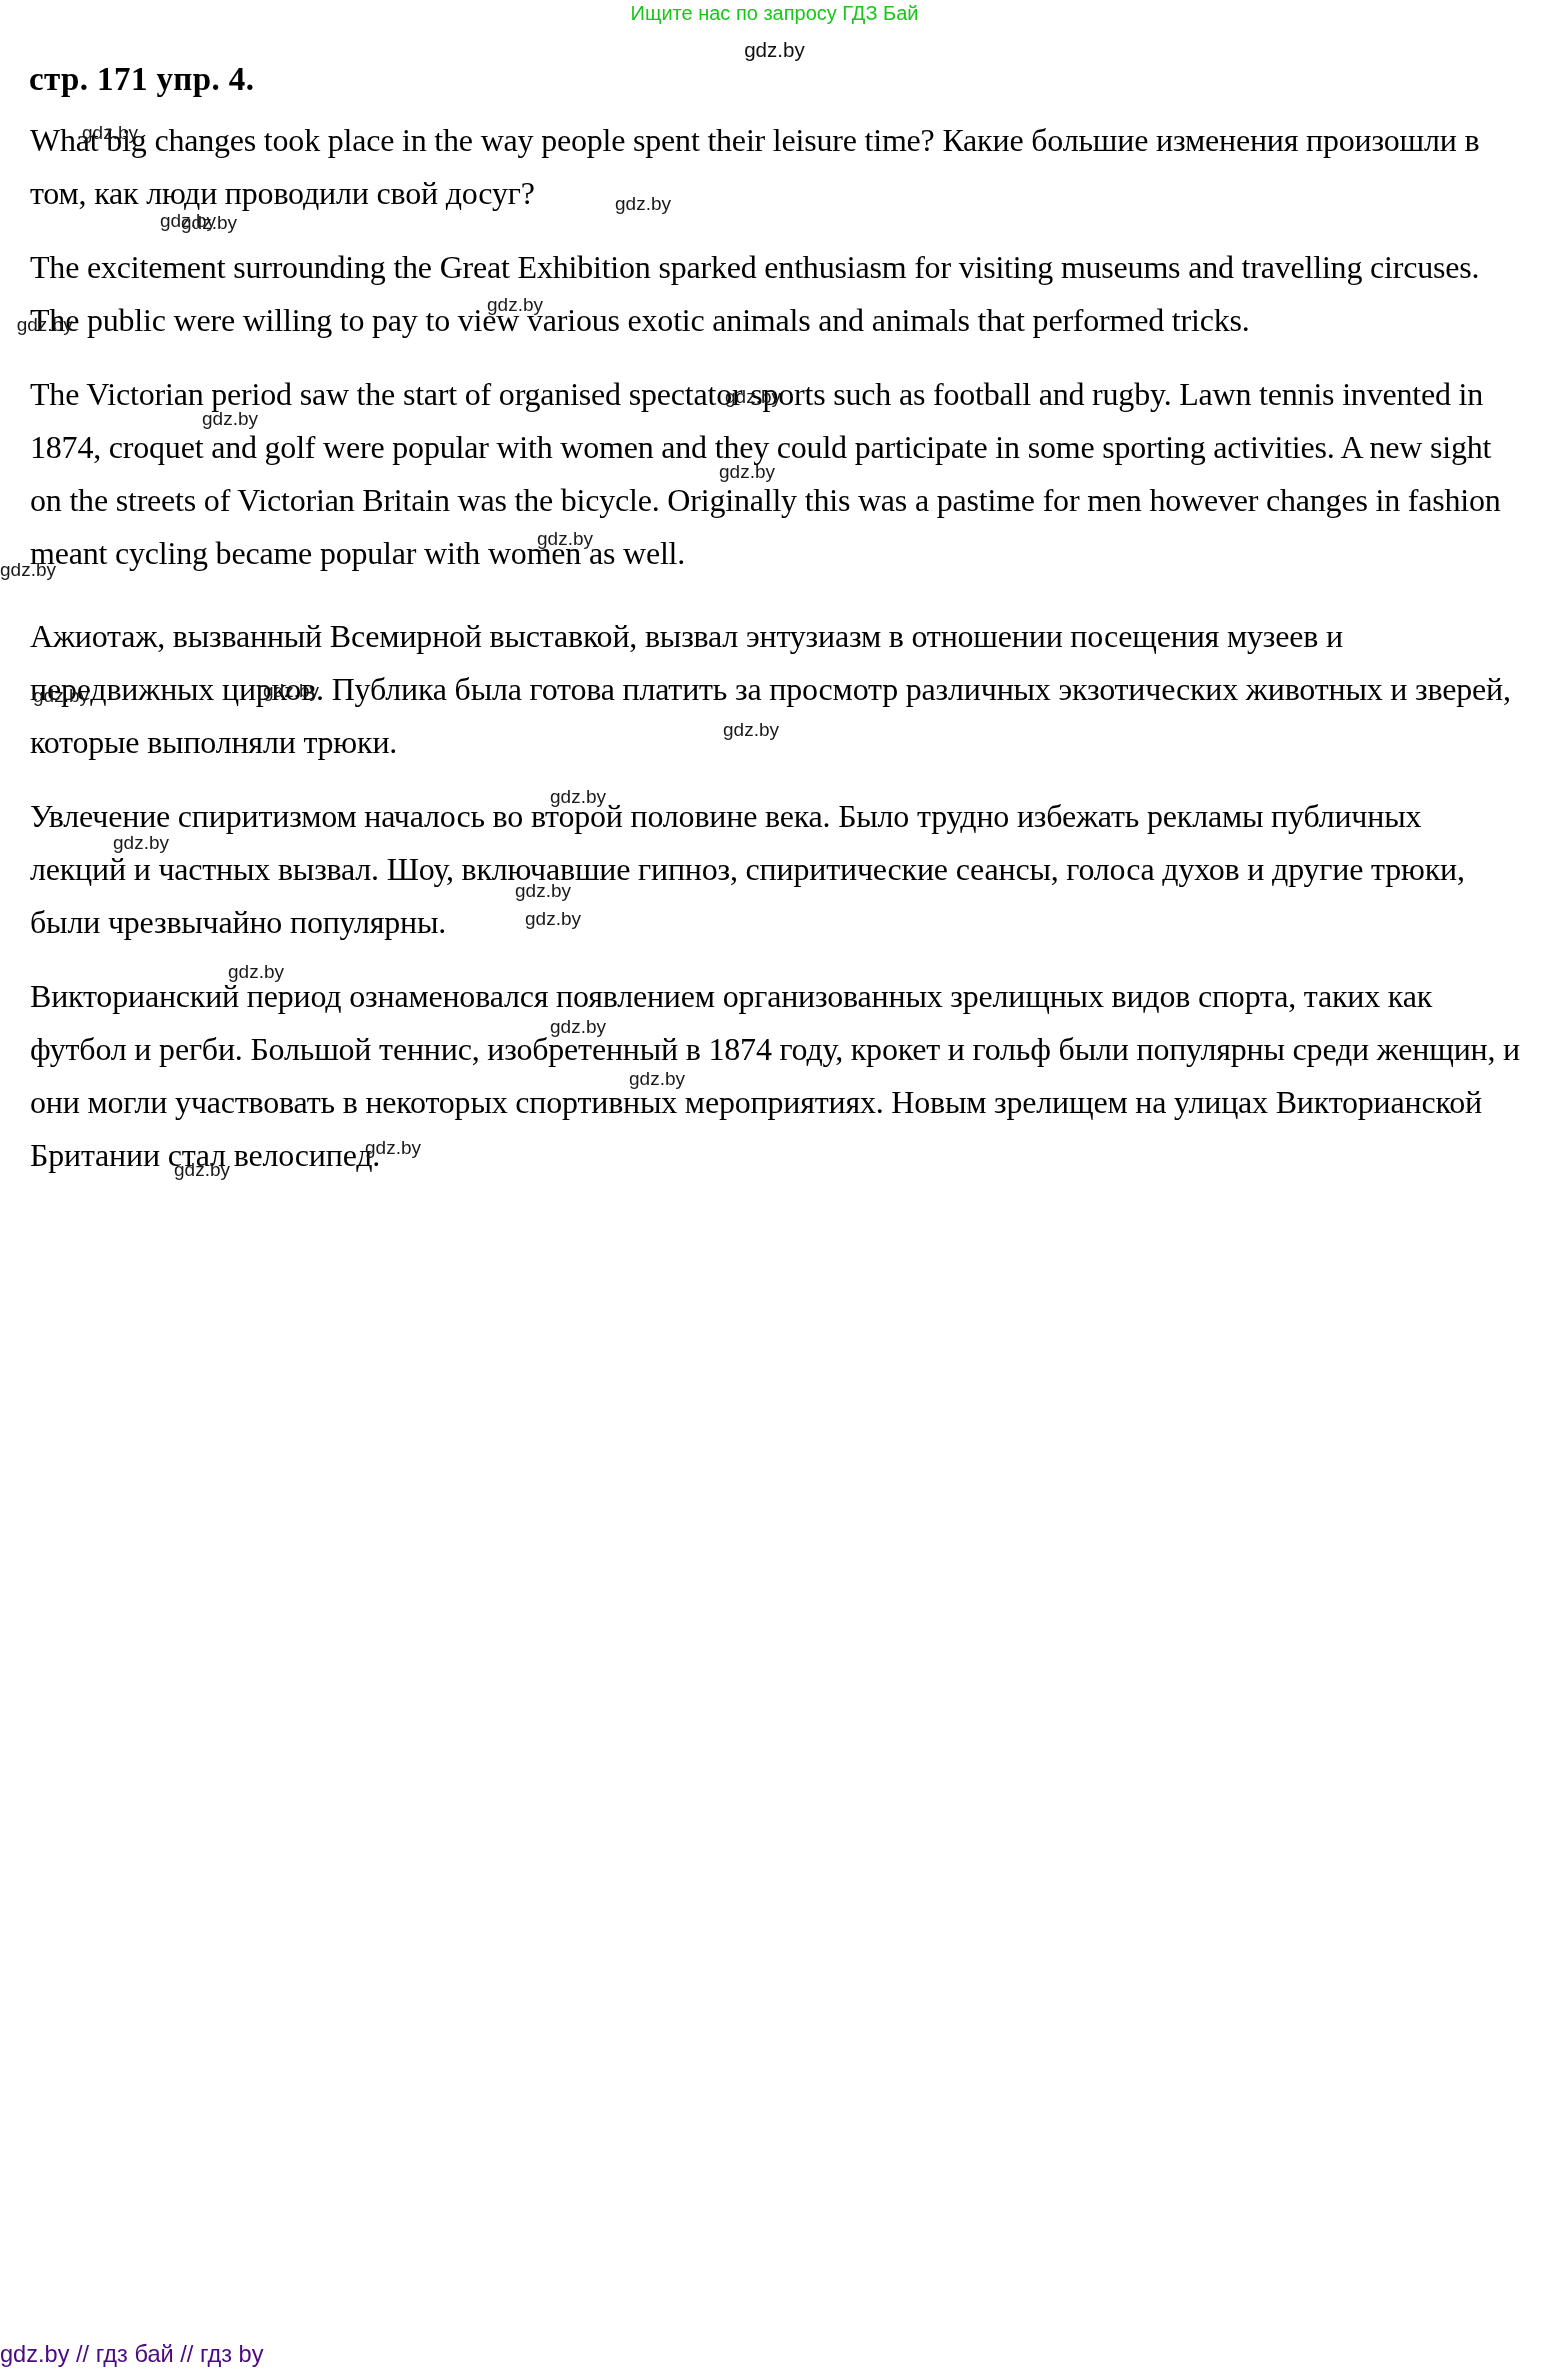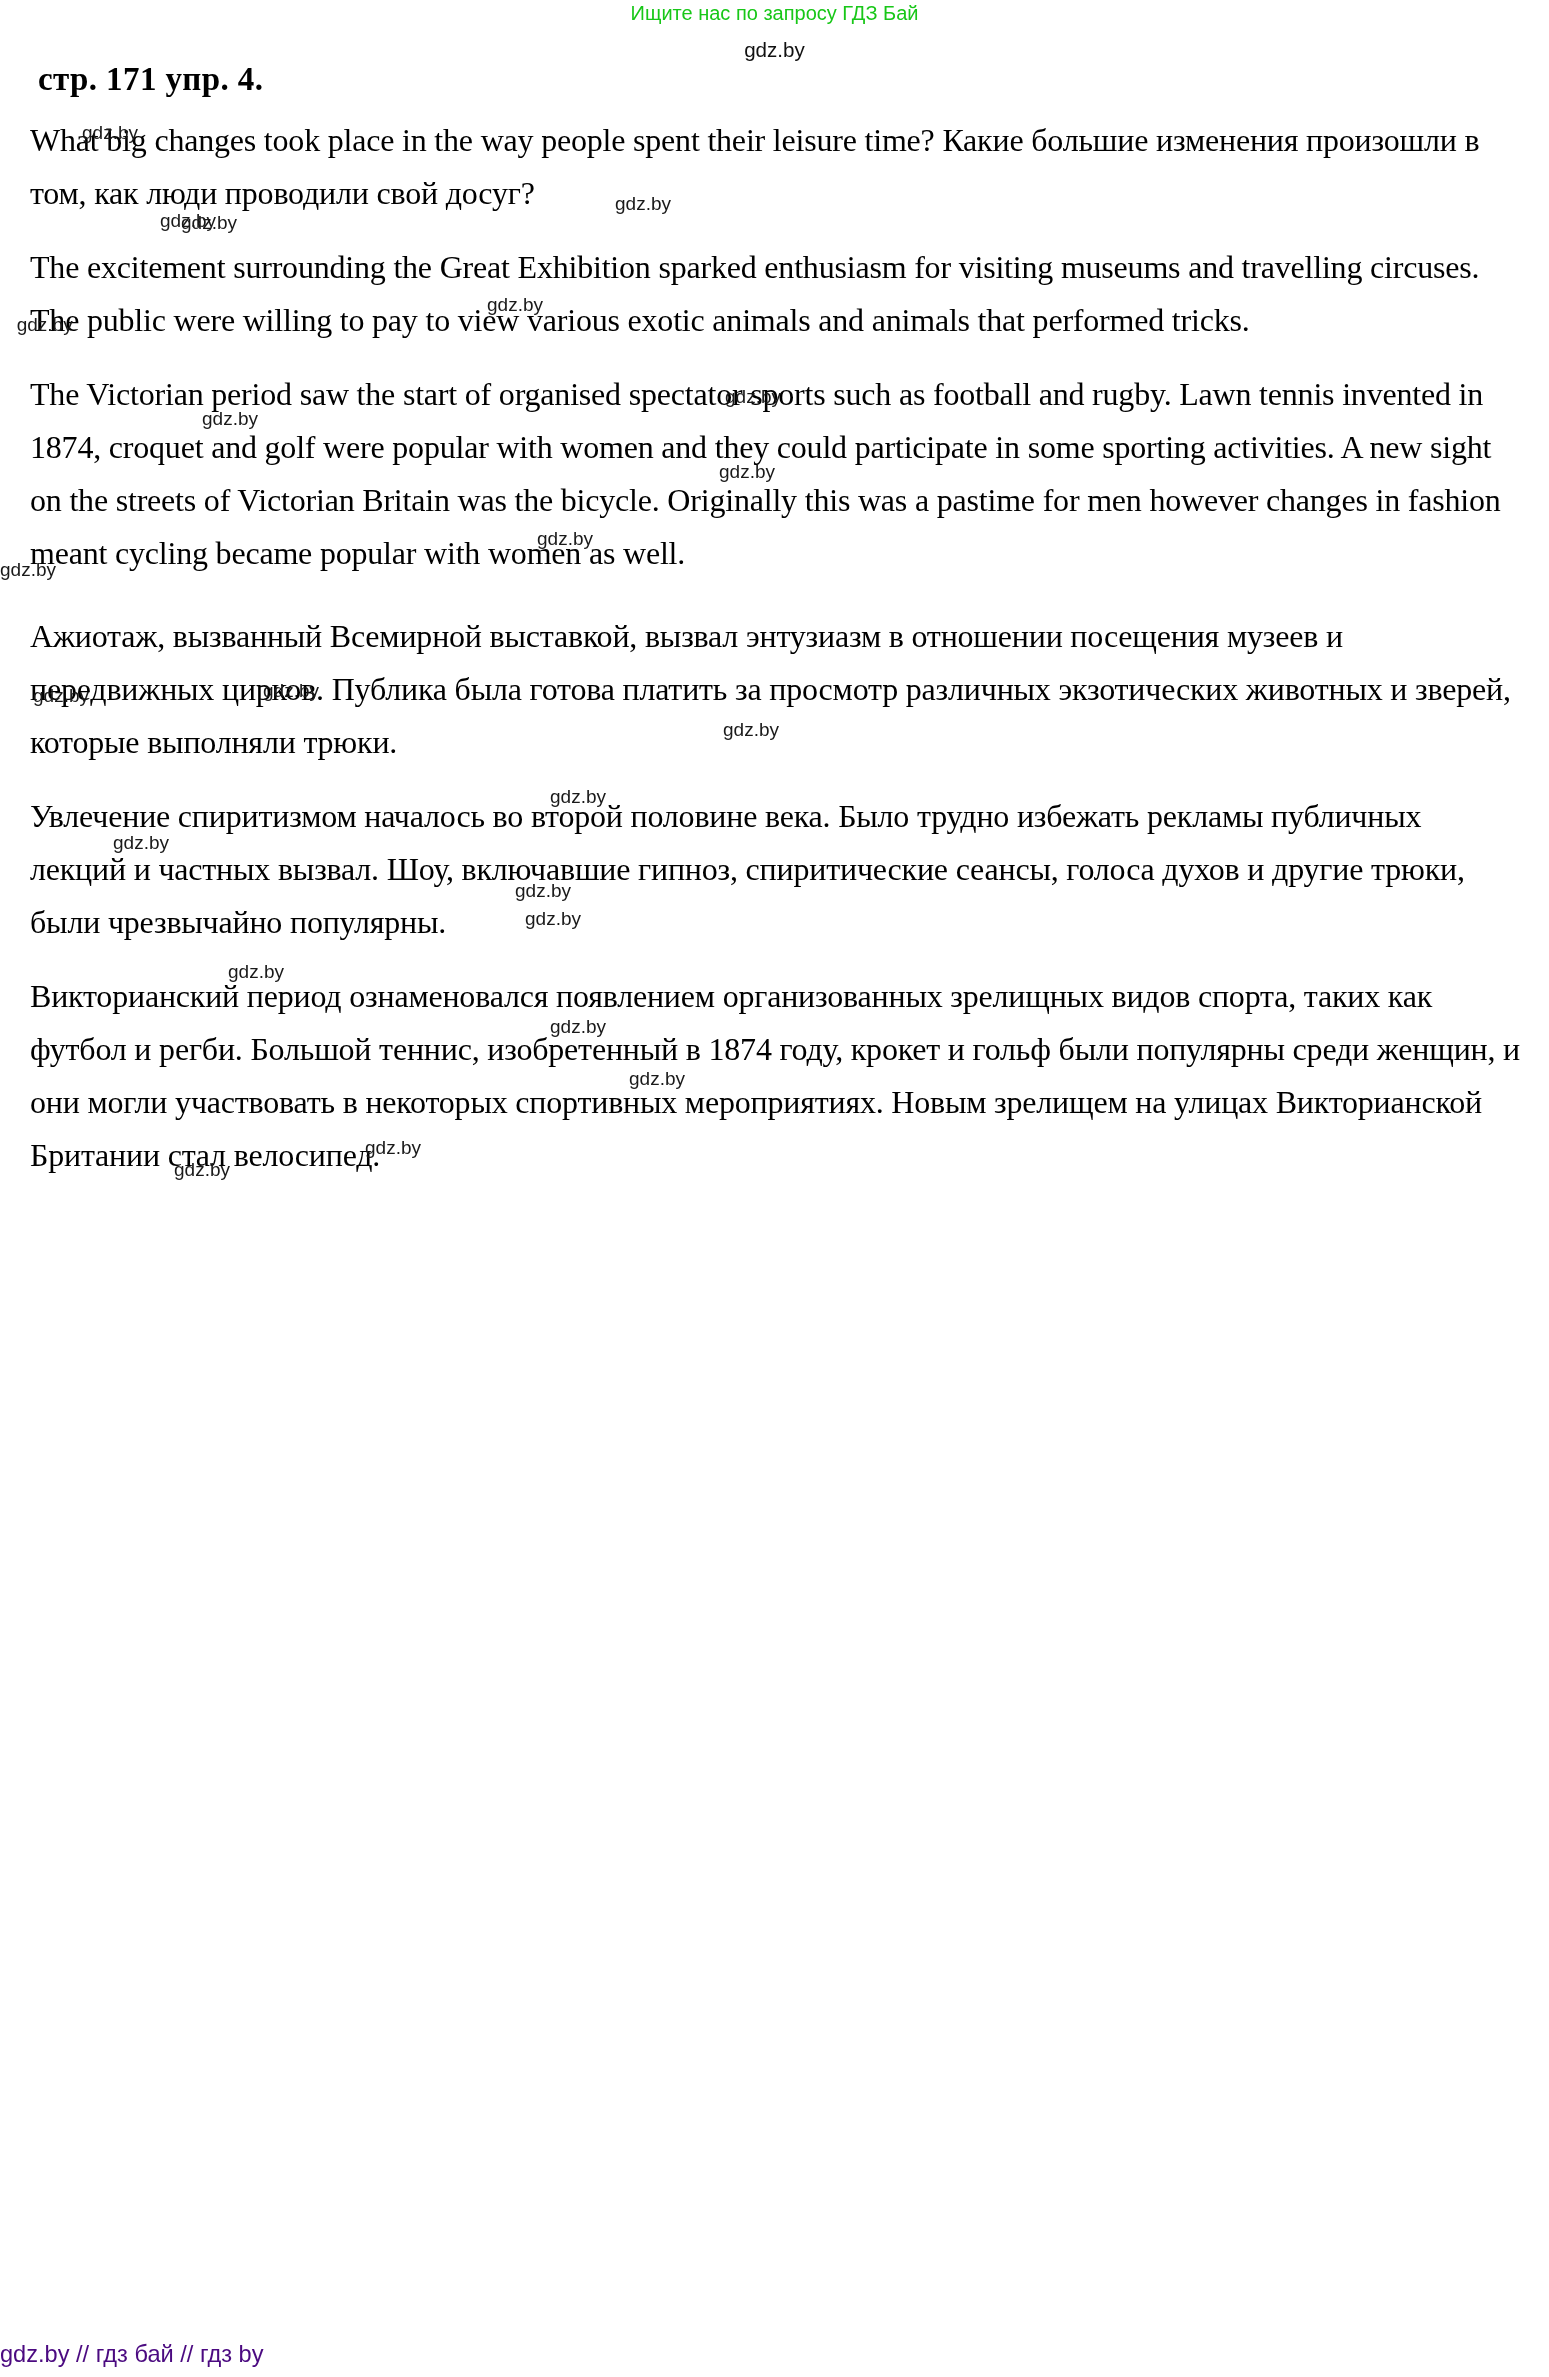--- a/index.html
+++ b/index.html
@@ -43,21 +43,20 @@
   
   #page-heading {
     position: absolute;
     top: 61px;
     left: 29px;
     font-family: "Liberation Serif", "DejaVu Serif", serif;
     font-weight: bold;
     font-size: 33px;
     letter-spacing: 0.4px;
     color: #000000;
-    margin-left: 9px;
   }
 
   
   #content {
     position: absolute;
     top: 114px;
     left: 30px;
     width: 1500px;
   }
   .para {

